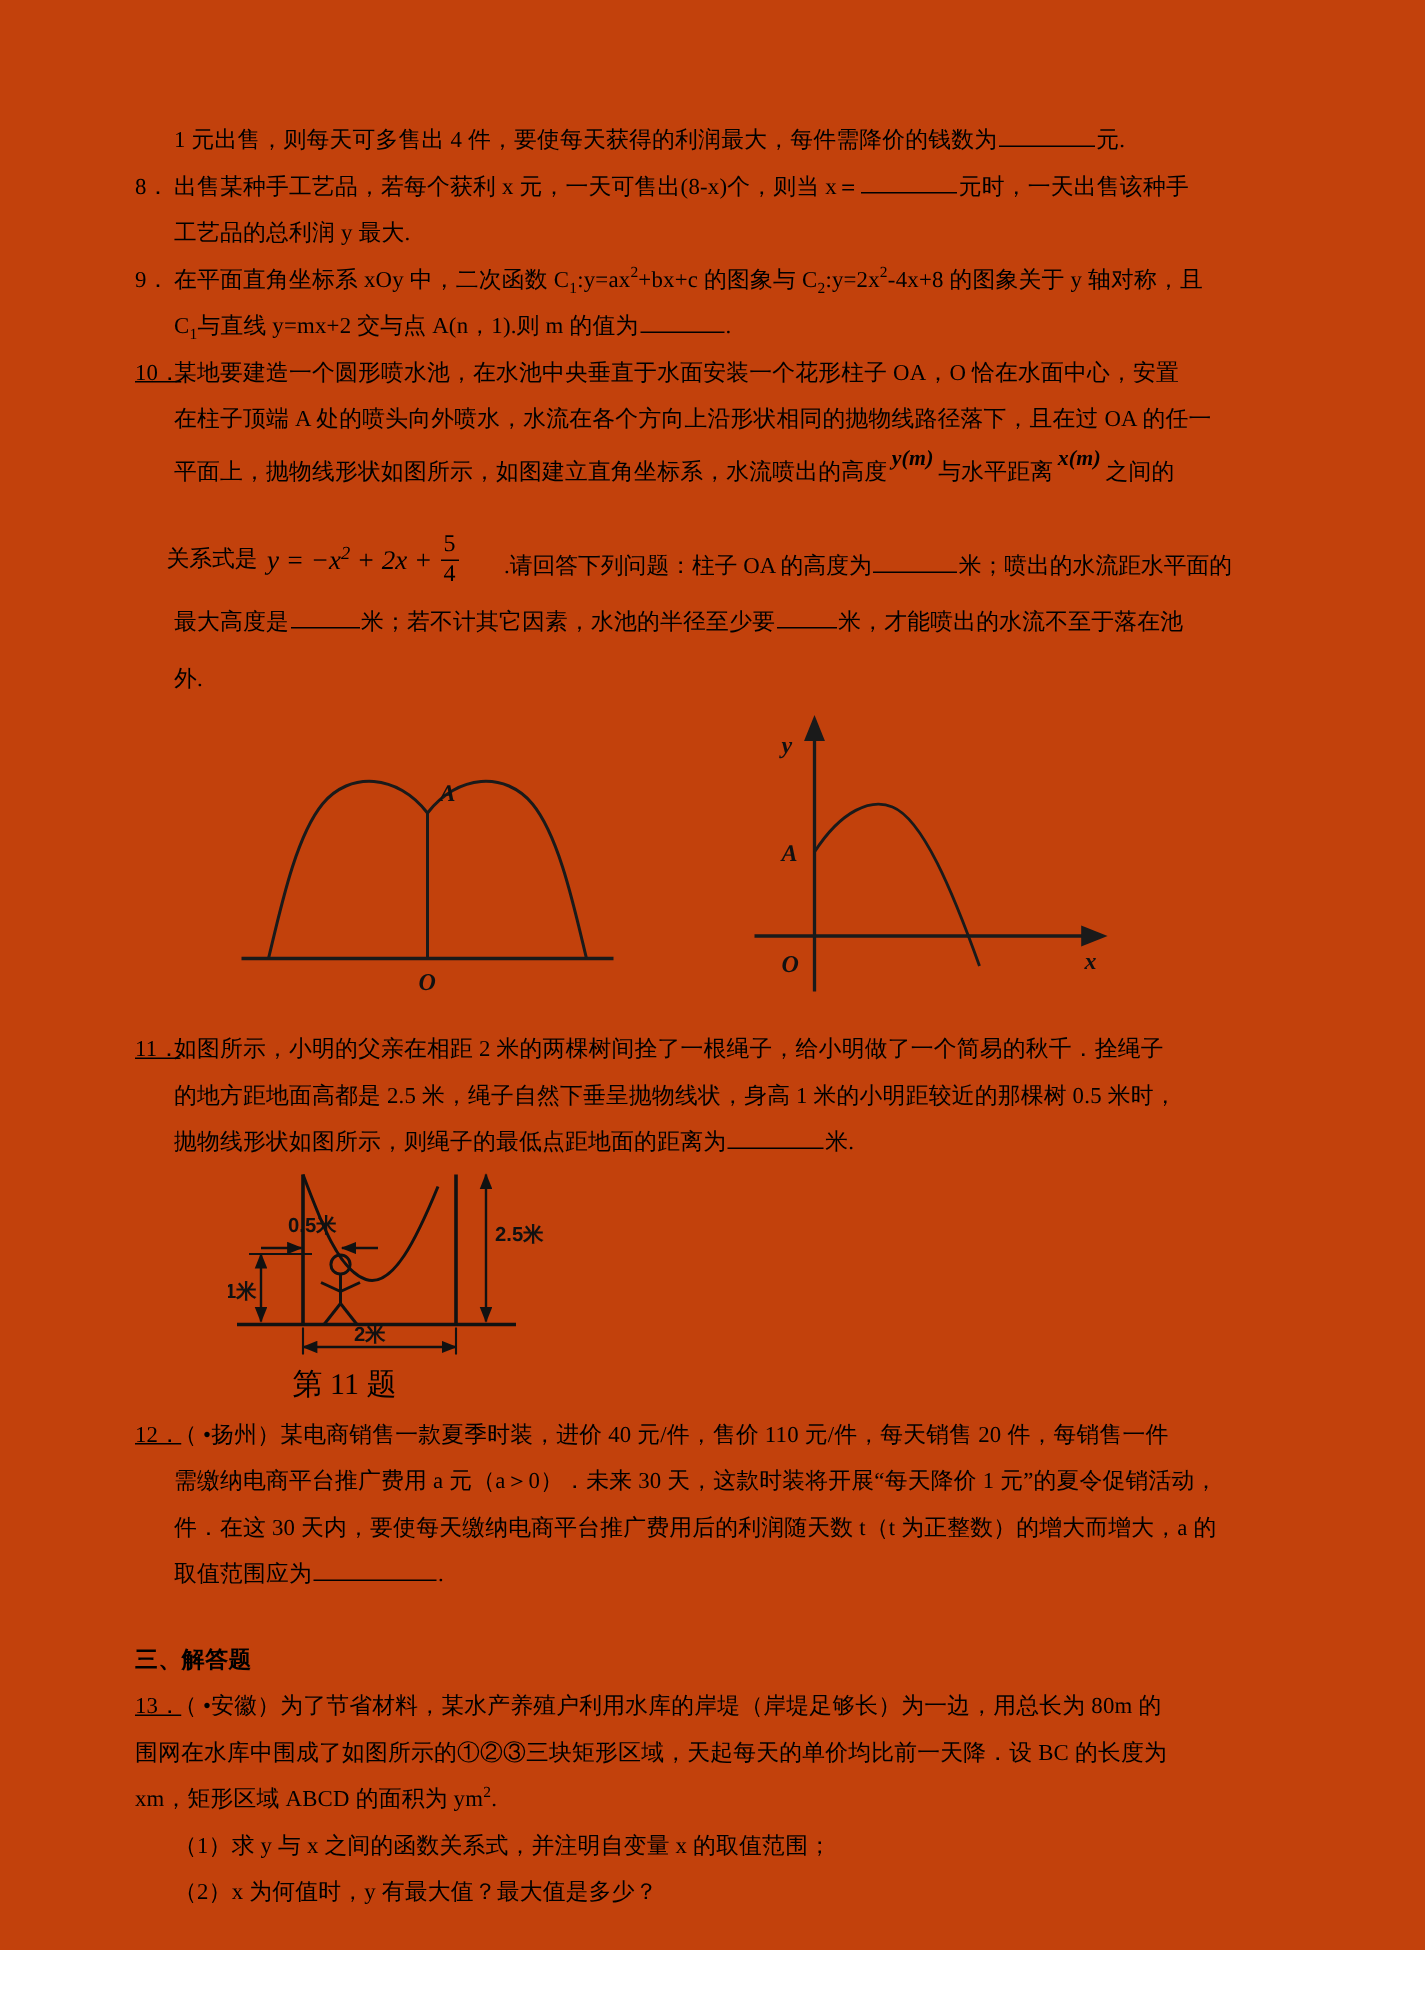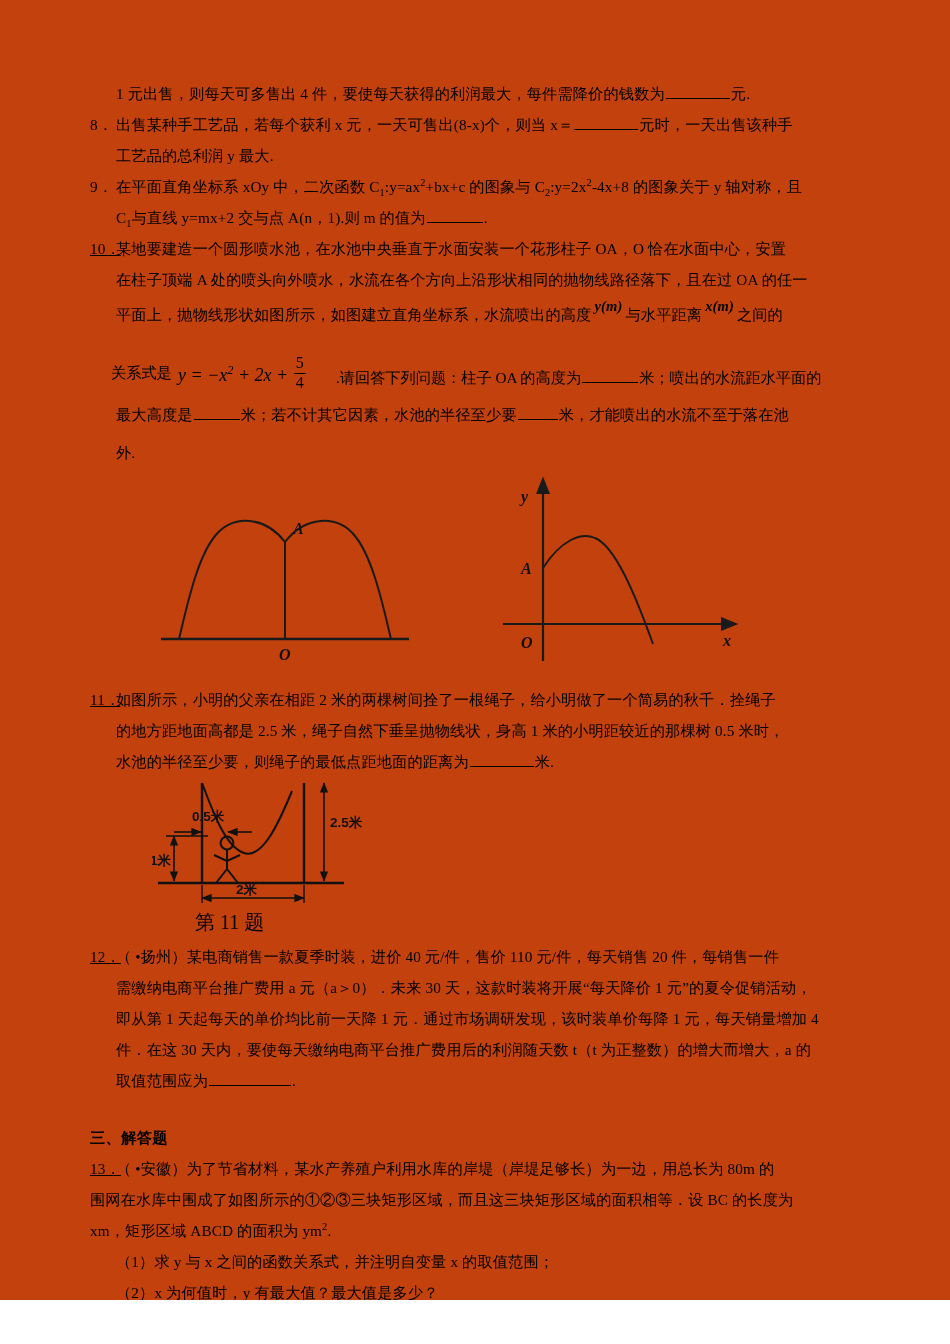--- a/index.html
+++ b/index.html
@@ -228,21 +228,21 @@
       </div>
     </div>
 
     <div class="qline">
       <span class="num wide">11．</span><span>如图所示，小明的父亲在相距 2 米的两棵树间拴了一根绳子，给小明做了一个简易的秋千．拴绳子</span>
     </div>
     <div class="qline indent-1">
       <span>的地方距地面高都是 2.5 米，绳子自然下垂呈抛物线状，身高 1 米的小明距较近的那棵树 0.5 米时，</span>
     </div>
     <div class="qline indent-1">
-      <span>水池的半径至少要，则绳子的最低点距地面的距离为</span><span class="blank b-l"></span><span>米.</span>
+      <span>抛物线形状如图所示，则绳子的最低点距地面的距离为</span><span class="blank b-l"></span><span>米.</span>
     </div>
 
     <div class="fig-swing-wrap">
       <div class="fig-swing">
         <svg width="230" height="130" viewBox="0 0 230 130">
           <defs>
             <marker id="ah" markerWidth="7" markerHeight="7" refX="6" refY="2.6" orient="auto" markerUnits="strokeWidth">
               <path d="M0,0 L0,5.2 L6.5,2.6 z" fill="#111"></path>
             </marker>
             <marker id="ah2" markerWidth="7" markerHeight="7" refX="0.5" refY="2.6" orient="auto" markerUnits="strokeWidth">
@@ -286,36 +286,33 @@
       <div class="fig-caption">第 11 题</div>
     </div>
 
     <div class="qline">
       <span class="num wide">12．</span><span>（ •扬州）某电商销售一款夏季时装，进价 40 元/件，售价 110 元/件，每天销售 20 件，每销售一件</span>
     </div>
     <div class="qline indent-1">
       <span>需缴纳电商平台推广费用 a 元（a＞0）．未来 30 天，这款时装将开展“每天降价 1 元”的夏令促销活动，</span>
     </div>
     <div class="qline indent-1">
-      <span>即从第 1 天起每天的单价均比前一天降 1 元．通过市场调研发现，该时装单价每降 1 元，每天销量增加 4</span>
-    </div>
-    <div class="qline indent-1">
       <span>件．在这 30 天内，要使每天缴纳电商平台推广费用后的利润随天数 t（t 为正整数）的增大而增大，a 的</span>
     </div>
     <div class="qline indent-1">
       <span>取值范围应为</span><span class="blank b-xl"></span><span>.</span>
     </div>
 
     <div class="sec-head">三、解答题</div>
 
     <div class="qline">
       <span class="num wide">13．</span><span>（ •安徽）为了节省材料，某水产养殖户利用水库的岸堤（岸堤足够长）为一边，用总长为 80m 的</span>
     </div>
     <div class="qline">
-      <span>围网在水库中围成了如图所示的①②③三块矩形区域，而且这三块矩形区域的面积相等．设 BC 的长度为</span>
+      <span>围网在水库中围成了如图所示的①②③三块矩形区域，天起每天的单价均比前一天降．设 BC 的长度为</span>
     </div>
     <div class="qline">
       <span>xm，矩形区域 ABCD 的面积为 ym</span><sup class="sp">2</sup><span>.</span>
     </div>
     <div class="qline indent-1">
       <span>（1）求 y 与 x 之间的函数关系式，并注明自变量 x 的取值范围；</span>
     </div>
     <div class="qline indent-1">
       <span>（2）x 为何值时，y 有最大值？最大值是多少？</span>
     </div>

